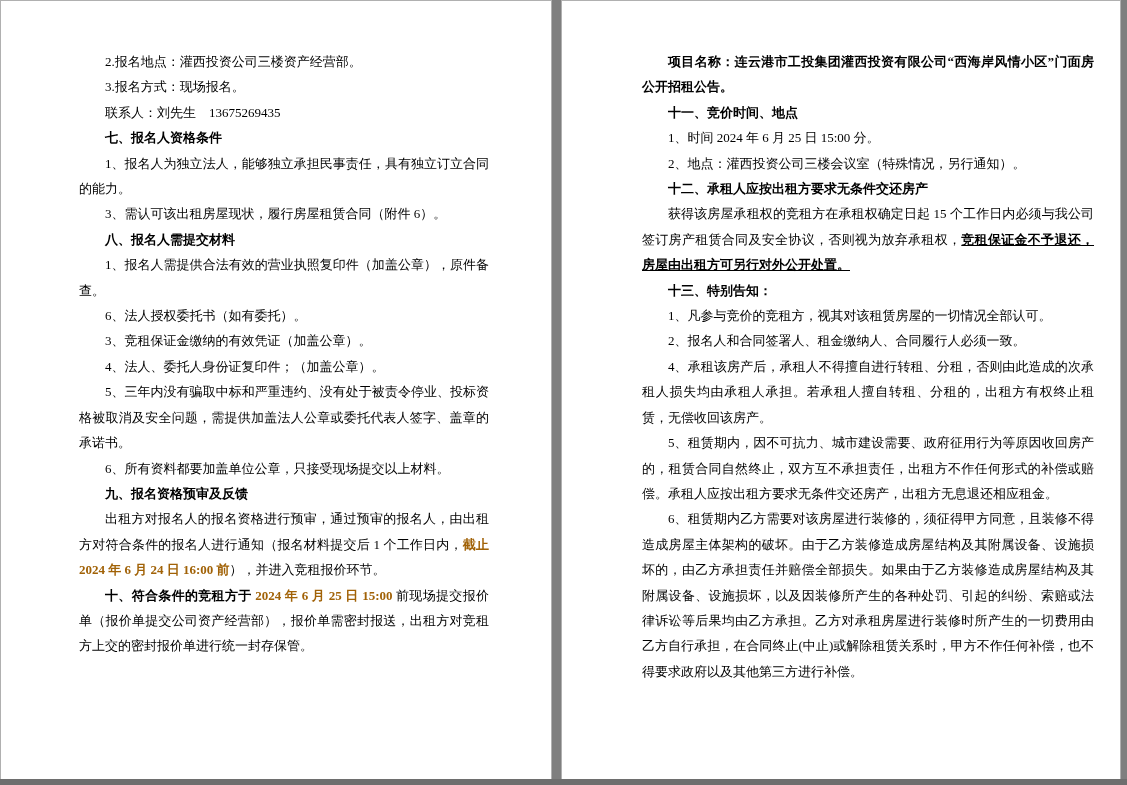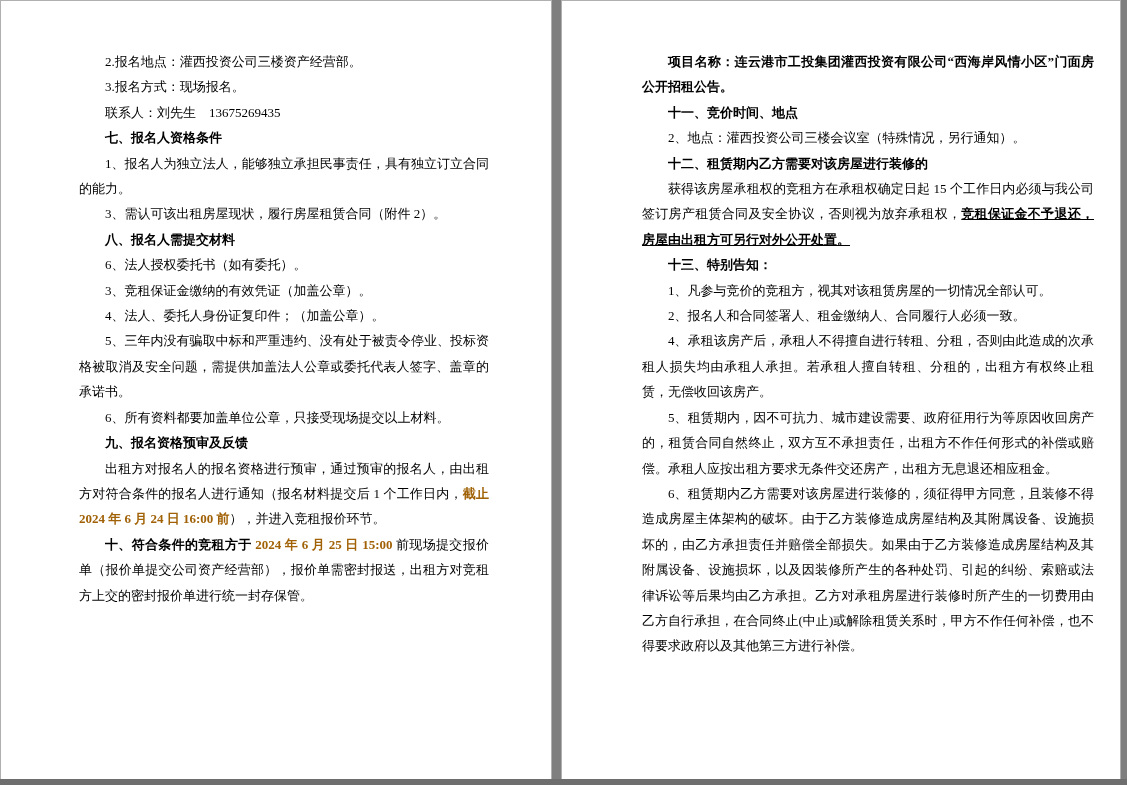--- a/index.html
+++ b/index.html
@@ -75,39 +75,41 @@
 
 <div class="viewport">
 
   <div class="page page-left">
     <div class="page-inner" id="left-content">
         <p class="indent2 "><span class="">2.报名地点：灌西投资公司三楼资产经营部。</span></p>
         <p class="indent2 "><span class="">3.报名方式：现场报名。</span></p>
         <p class="indent2 "><span class="">联系人：刘先生　13675269435</span></p>
         <p class="indent2 bold"><span class="">七、报名人资格条件</span></p>
         <p class="indent2 "><span class="">1、报名人为独立法人，能够独立承担民事责任，具有独立订立合同的能力。</span></p>
-        <p class="indent2 "><span class="">3、需认可该出租房屋现状，履行房屋租赁合同（附件 2）。</span></p>
+        <p class="indent2 "><span class="">3、需认可该出租房屋现状，履行房屋租赁合同（附件 6）。</span></p>
         <p class="indent2 bold"><span class="">八、报名人需提交材料</span></p>
+        <p class="indent2 "><span class="">1、报名人需提供合法有效的营业执照复印件（加盖公章），原件备查。</span></p>
         <p class="indent2 "><span class="">6、法人授权委托书（如有委托）。</span></p>
         <p class="indent2 "><span class="">3、竞租保证金缴纳的有效凭证（加盖公章）。</span></p>
         <p class="indent2 "><span class="">4、法人、委托人身份证复印件；（加盖公章）。</span></p>
         <p class="indent2 "><span class="">5、三年内没有骗取中标和严重违约、没有处于被责令停业、投标资格被取消及安全问题，需提供加盖法人公章或委托代表人签字、盖章的承诺书。</span></p>
         <p class="indent2 "><span class="">6、所有资料都要加盖单位公章，只接受现场提交以上材料。</span></p>
         <p class="indent2 bold"><span class="">九、报名资格预审及反馈</span></p>
         <p class="indent2 "><span class="">出租方对报名人的报名资格进行预审，通过预审的报名人，由出租方对符合条件的报名人进行通知（报名材料提交后 1 个工作日内，</span><span class="blue bold">截止 2024 年 6 月 24 日 16:00 前</span><span class="">），并进入竞租报价环节。</span></p>
         <p class="indent2 "><span class="bold">十、符合条件的竞租方于 </span><span class="blue bold">2024 年 6 月 25 日 15:00</span><span class=""> 前现场提交报价单（报价单提交公司资产经营部），报价单需密封报送，出租方对竞租方上交的密封报价单进行统一封存保管。</span></p>
       </div>
   </div>
 
   <div class="page page-right">
     <div class="page-inner" id="right-content">
         <p class="indent2 bold"><span class="">项目名称：连云港市工投集团灌西投资有限公司“西海岸风情小区”门面房公开招租公告。</span></p>
         <p class="indent2 bold"><span class="">十一、竞价时间、地点</span></p>
+        <p class="indent2 "><span class="">1、时间 2024 年 6 月 25 日 15:00 分。</span></p>
         <p class="indent2 "><span class="">2、地点：灌西投资公司三楼会议室（特殊情况，另行通知）。</span></p>
-        <p class="indent2 bold"><span class="">十二、租赁期内乙方需要对该房屋进行装修的</span></p>
+        <p class="indent2 bold"><span class="">十二、承租人应按出租方要求无条件交还房产</span></p>
         <p class="indent2 "><span class="">获得该房屋承租权的竞租方在承租权确定日起 15 个工作日内必须与我公司签订房产租赁合同及安全协议，否则视为放弃承租权，</span><span class="bold u">竞租保证金不予退还，房屋由出租方可另行对外公开处置。</span></p>
         <p class="indent2 bold"><span class="">十三、特别告知：</span></p>
         <p class="indent2 "><span class="">1、凡参与竞价的竞租方，视其对该租赁房屋的一切情况全部认可。</span></p>
         <p class="indent2 "><span class="">2、报名人和合同签署人、租金缴纳人、合同履行人必须一致。</span></p>
         <p class="indent2 "><span class="">4、承租该房产后，承租人不得擅自进行转租、分租，否则由此造成的次承租人损失均由承租人承担。若承租人擅自转租、分租的，出租方有权终止租赁，无偿收回该房产。</span></p>
         <p class="indent2 "><span class="">5、租赁期内，因不可抗力、城市建设需要、政府征用行为等原因收回房产的，租赁合同自然终止，双方互不承担责任，出租方不作任何形式的补偿或赔偿。承租人应按出租方要求无条件交还房产，出租方无息退还相应租金。</span></p>
         <p class="indent2 "><span class="">6、租赁期内乙方需要对该房屋进行装修的，须征得甲方同意，且装修不得造成房屋主体架构的破坏。由于乙方装修造成房屋结构及其附属设备、设施损坏的，由乙方承担责任并赔偿全部损失。如果由于乙方装修造成房屋结构及其附属设备、设施损坏，以及因装修所产生的各种处罚、引起的纠纷、索赔或法律诉讼等后果均由乙方承担。乙方对承租房屋进行装修时所产生的一切费用由乙方自行承担，在合同终止(中止)或解除租赁关系时，甲方不作任何补偿，也不得要求政府以及其他第三方进行补偿。</span></p>
       </div>
   </div>
 

